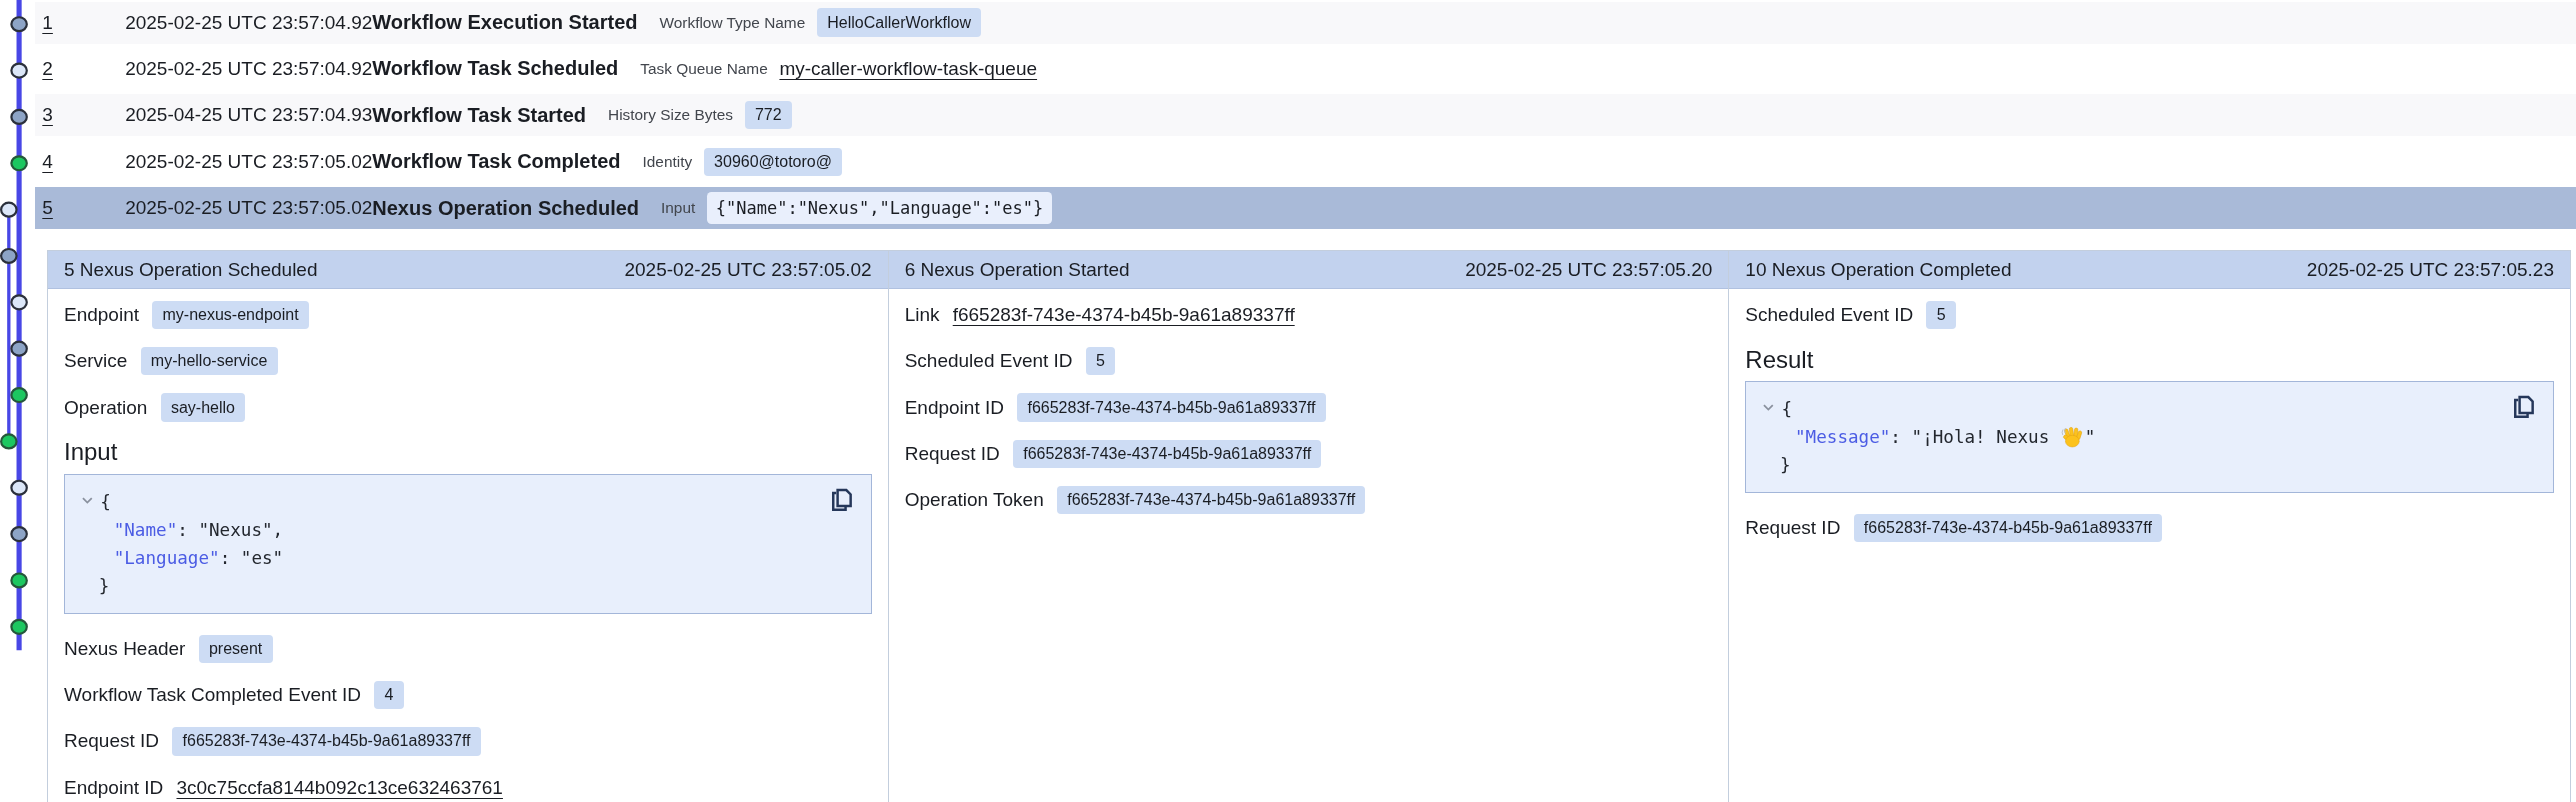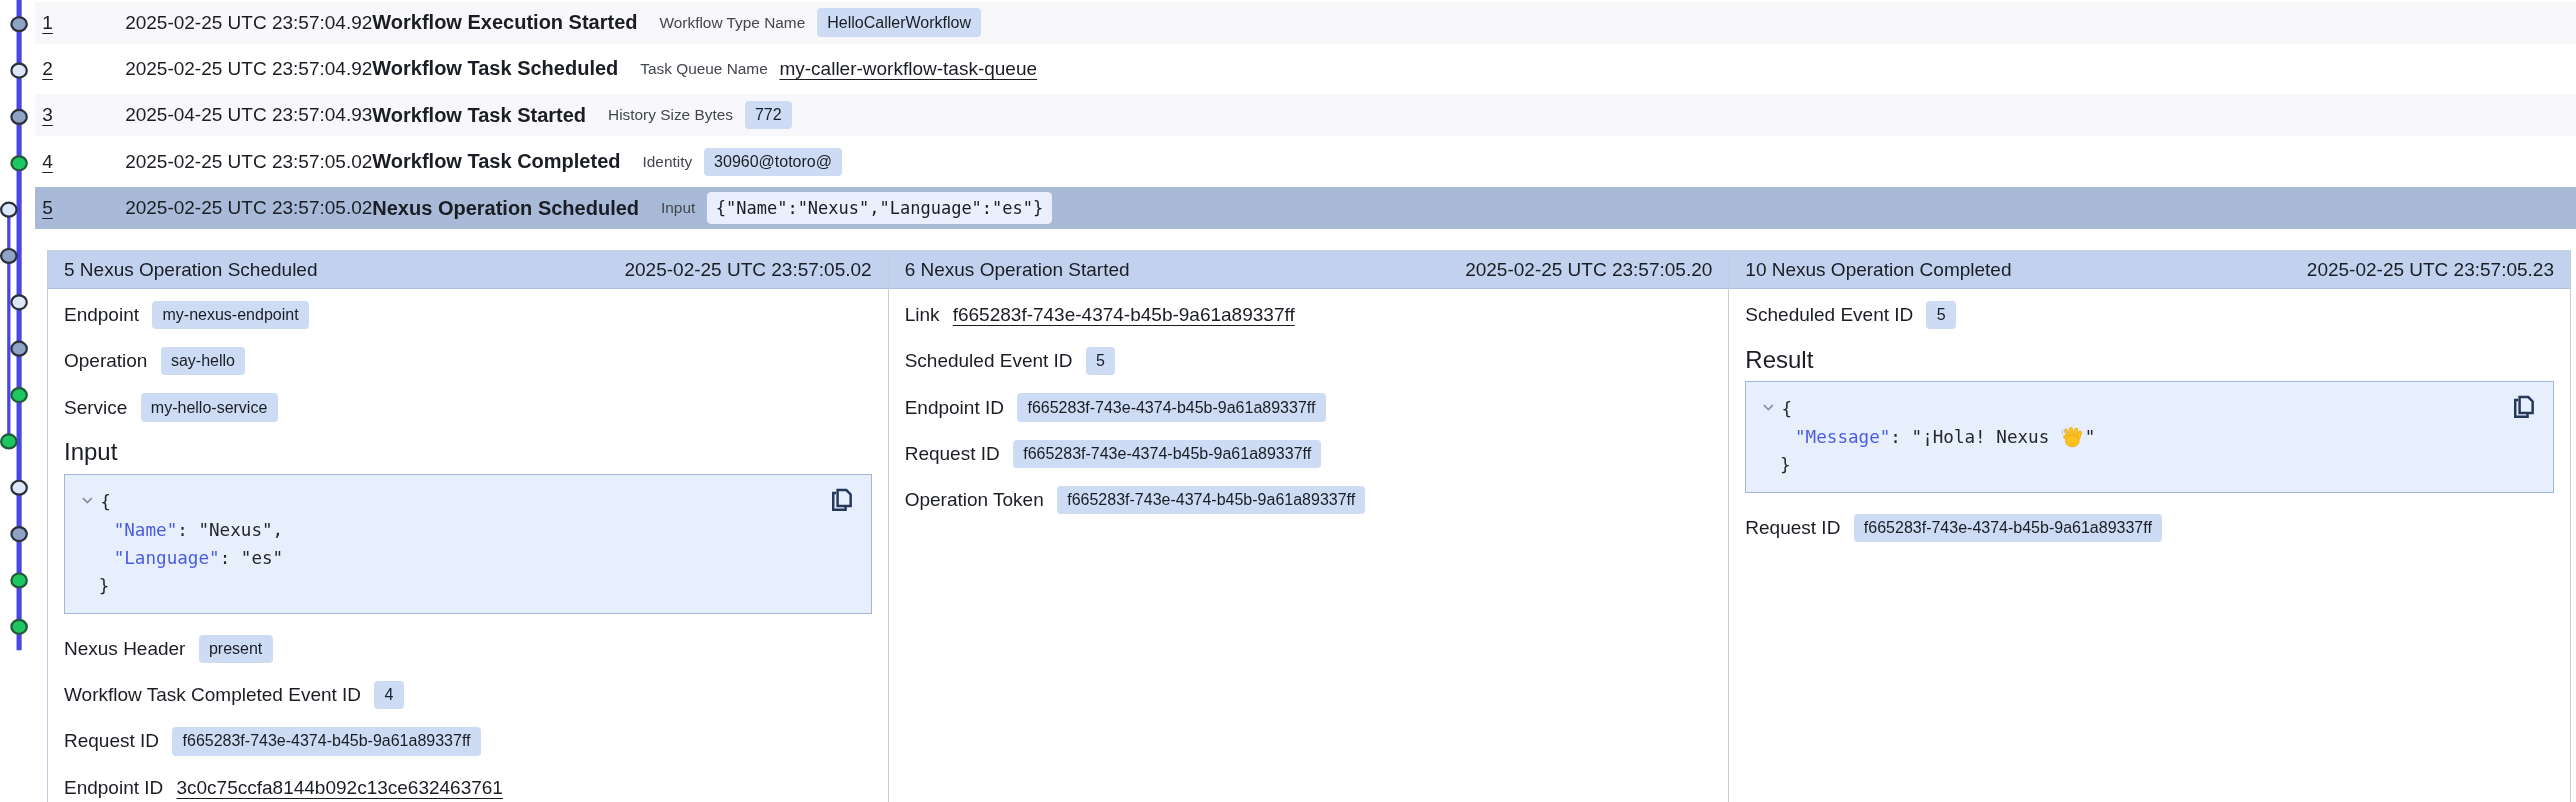--- a/index.html
+++ b/index.html
@@ -120,26 +120,26 @@
       <div class="panel-header">
         <span class="panel-title">5 Nexus Operation Scheduled</span>
         <span class="panel-time">2025-02-25 UTC 23:57:05.02</span>
       </div>
       <div class="panel-body">
         <div class="field">
           <span class="flabel">Endpoint</span>
           <span class="badge">my-nexus-endpoint</span>
         </div>
         <div class="field">
+          <span class="flabel">Service</span>
+          <span class="badge">my-hello-service</span>
+        </div>
+        <div class="field">
           <span class="flabel">Operation</span>
           <span class="badge">say-hello</span>
-        </div>
-        <div class="field">
-          <span class="flabel">Service</span>
-          <span class="badge">my-hello-service</span>
         </div>
         <div class="flabel-solo">Input</div>
         <div class="codeblock">
           <button class="copy-btn"><svg width="29" height="29" viewBox="0 0 40 40" fill="none" xmlns="http://www.w3.org/2000/svg">
               <path d="M16 7 H28 L34 13 V29 H16 Z" stroke="var(--icon)" stroke-width="3.4" fill="none"></path>
               <path d="M14 11 H10 V34 H27 V30" stroke="var(--icon)" stroke-width="3.4" fill="none"></path>
             </svg></button>
           <div class="cline "><span class="chev"><svg width="14.7" height="14.7" viewBox="0 0 20 20" fill="none">
                 <path d="M4 7 L10 13 L16 7" stroke="var(--chev)" stroke-width="2.4" fill="none"></path>
               </svg></span><span class="tok">{</span></div>

